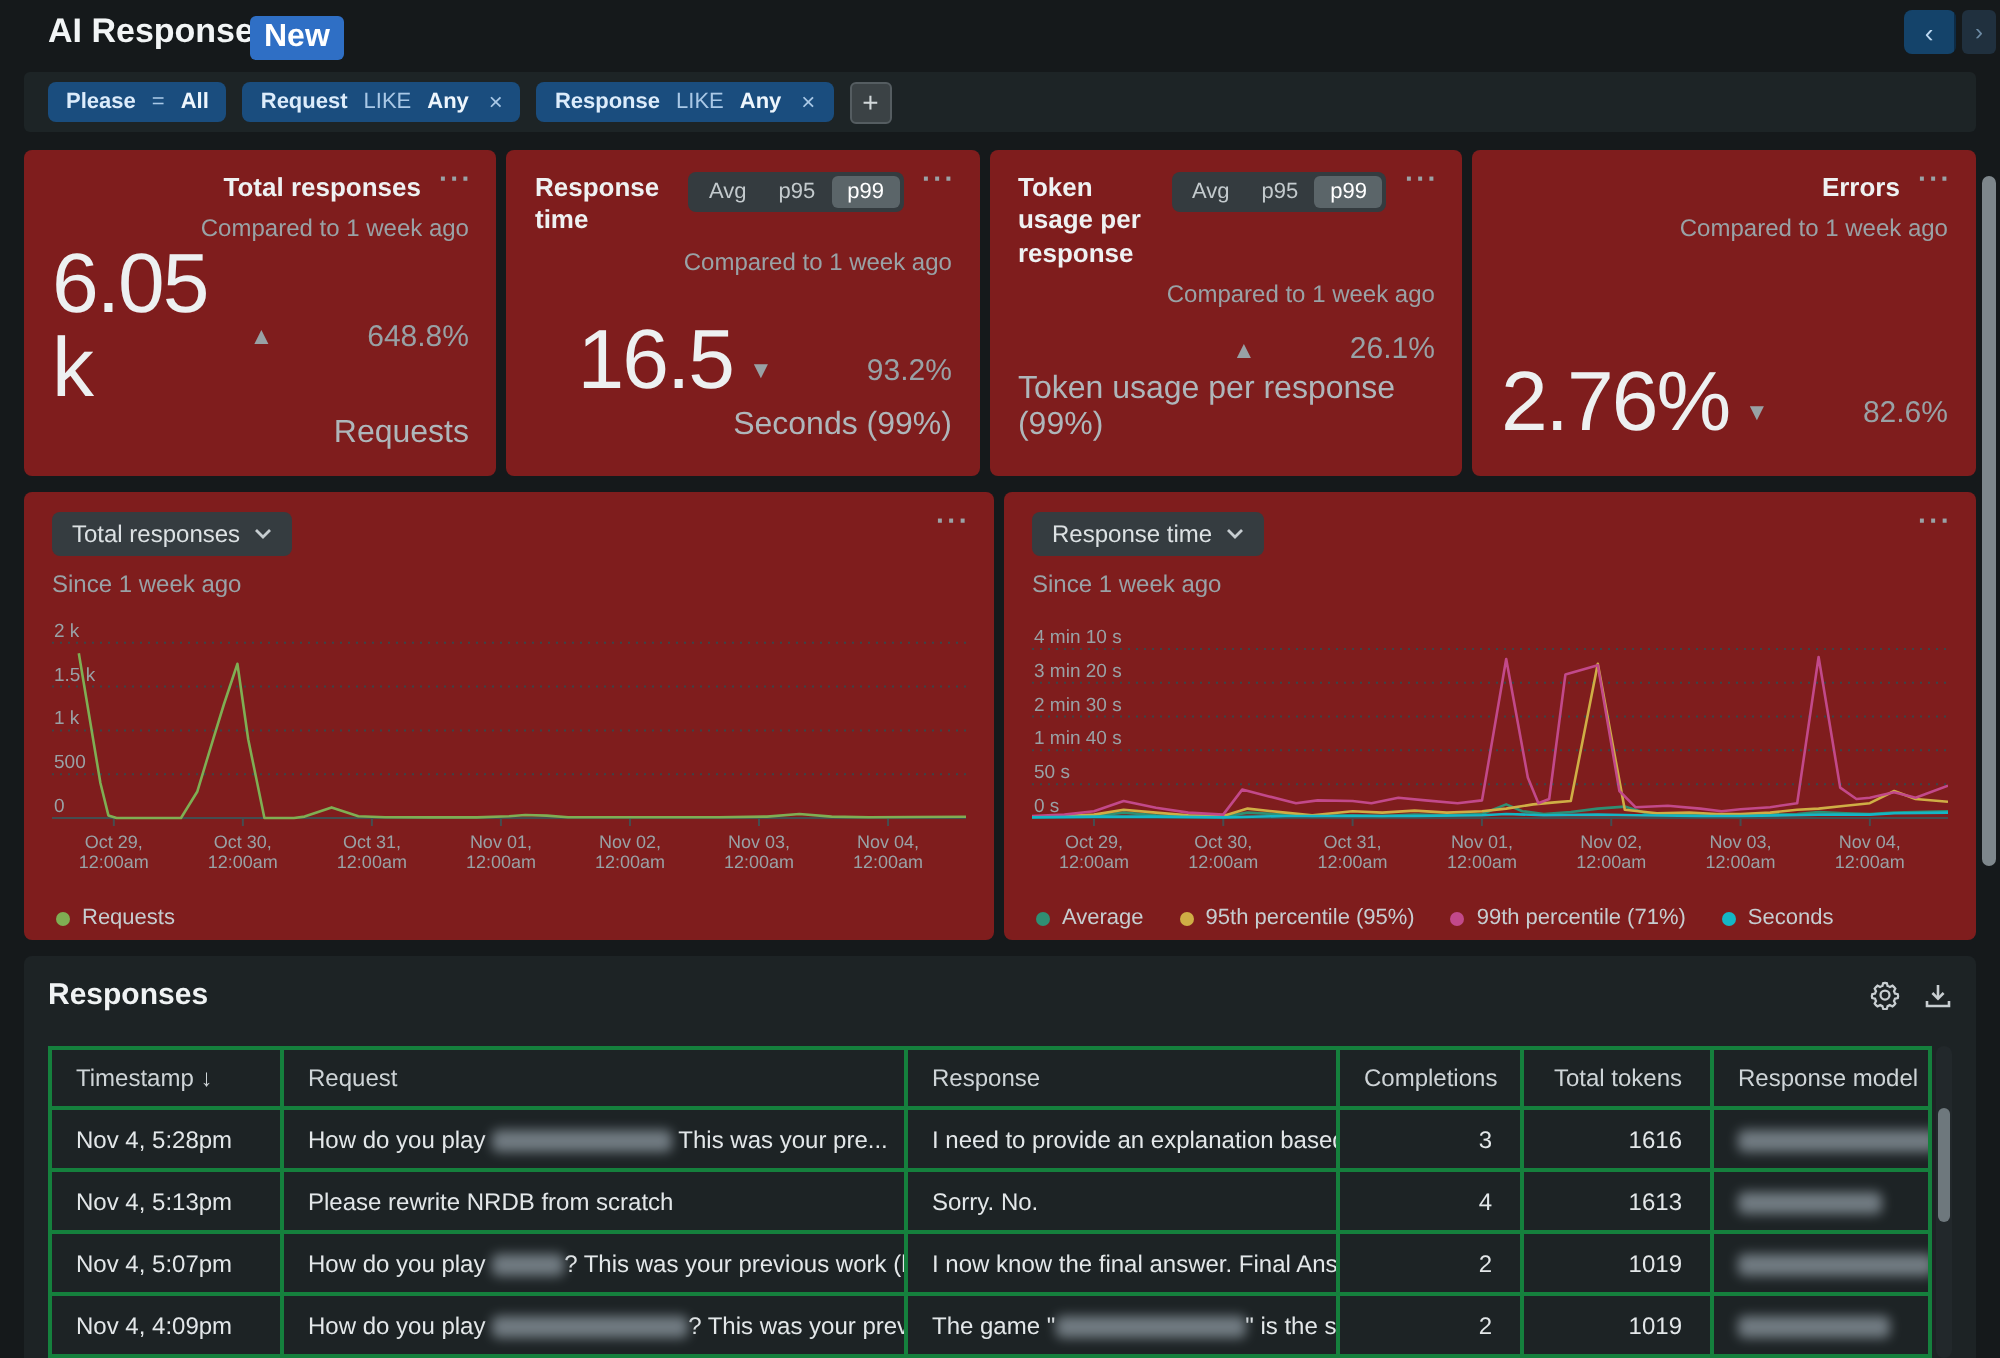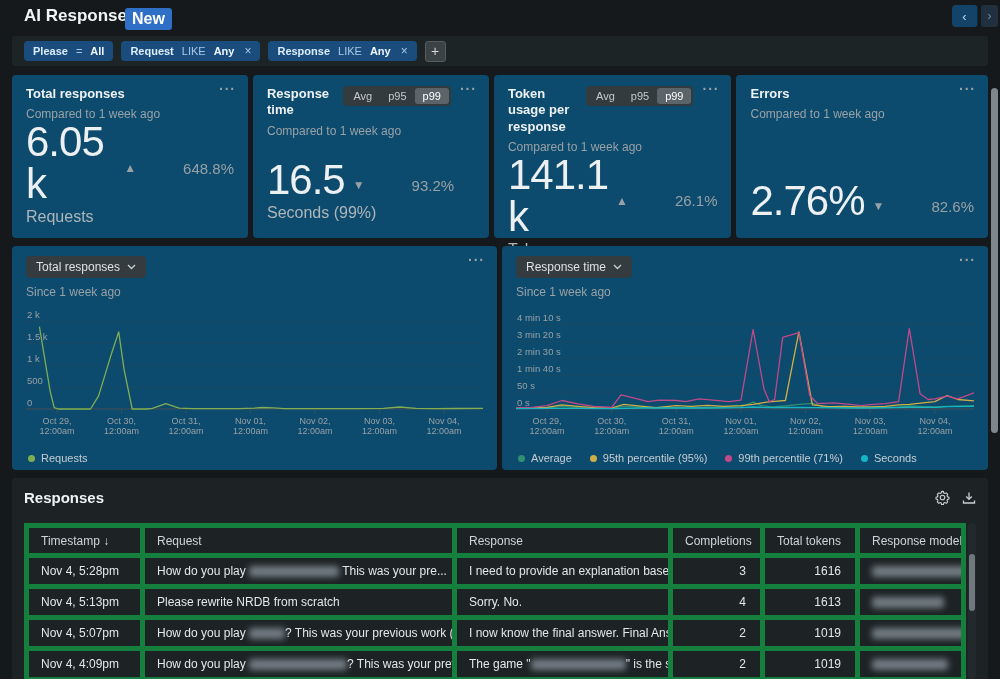--- a/index.html
+++ b/index.html
@@ -28,21 +28,21 @@
   .pill { display:flex; align-items:center; gap:8px; background:#1a4d7e; border-radius:4px;
     height:20px; padding:0 9px; font-size:11px; cursor:pointer; }
   .pill .p-name { color:#dcecfb; font-weight:600; }
   .pill .p-op   { color:#a9c8e6; }
   .pill .p-val  { color:#eef6fd; font-weight:700; }
   .pill .p-close { color:#a9c8e6; font-size:12px; margin-left:2px; cursor:pointer; }
   .add-filter { width:21px; height:21px; background:#3b4245; border:1px solid #555d61; border-radius:3px;
     color:#d2d8da; font-size:14px; line-height:17px; text-align:center; cursor:pointer; }
   
   .kpi-row { position:absolute; top:75px; left:12px; right:12px; height:163px; display:flex; gap:5px; }
-  .card { background:#0c4a6e; border-radius:4px; position:relative; }
+  .card { background:#7f1d1d; border-radius:4px; position:relative;align-items:flex-end; }
   .kpi-card { flex:1; padding:11px 14px 16px; display:flex; flex-direction:column; }
   .card-head { display:flex; align-items:flex-start; gap:10px; padding-right:24px; }
   .card-title { font-size:13px; font-weight:700; color:#eef1f2; line-height:1.25; }
   .dots-btn { position:absolute; right:12px; top:6px; background:none; border:none; color:#9aa2a6;
     font-size:14px; font-weight:700; letter-spacing:1px; cursor:pointer; }
   .segmented { display:inline-flex; background:#343b3f; border-radius:4px; padding:2px; height:20px; flex:none; }
   .seg-item { font-size:11px; color:#c3cacd; padding:1px 8px; border-radius:3px; cursor:pointer; line-height:14px; }
   .seg-item.active { background:#5b6569; color:#ffffff; }
   .card-sub { font-size:12px; color:#99a2a6; margin-top:5px; }
   .kpi-value-row { display:flex; align-items:center; margin-top:auto; }
@@ -64,21 +64,21 @@
   .legend-dot { width:7px; height:7px; border-radius:50%; }
   
   .responses { position:absolute; top:478px; left:12px; right:12px; height:201px;
     background:#1d2325; border-radius:4px 4px 0 0; overflow:hidden; }
   .resp-head { display:flex; align-items:center; padding:11px 12px 10px; }
   .resp-title { font-size:15px; font-weight:700; color:#f0f3f4; }
   .resp-icons { margin-left:auto; display:flex; gap:12px; align-items:center; }
   .icon-btn { background:none; border:none; color:#c8ced1; cursor:pointer; display:flex; align-items:center; }
   .table-wrap { position:absolute; left:12px; right:12px; top:45px; bottom:0; }
   table { border-collapse:collapse; table-layout:fixed; width:calc(100% - 10px); }
-  th, td { border:5px solid #15803d; font-weight:400; font-size:12px; text-align:left;
+  th, td { border:2px solid #15803d; font-weight:400; font-size:12px; text-align:left;
     padding:0 12px; height:30px; white-space:nowrap; overflow:hidden; }
   td { height:31px; }
   th { color:#ced4d7; }
   td { color:#e3e7e9; }
   th.num, td.num { text-align:right; padding-right:14px; }
   .redacted { display:inline-block; height:11px; border-radius:3px; background:#87929a;
     filter:blur(3px); vertical-align:middle; opacity:.8; }
   .tbl-scrollbar { position:absolute; right:0; top:0; bottom:0; width:8px; background:#22282b; border-radius:4px; }
   .tbl-thumb { position:absolute; top:31px; left:1px; width:6px; height:57px; background:#6e787d; border-radius:3px; }
   
@@ -162,21 +162,20 @@
         <span class="card-title" style="max-width: 108px;">Token usage per response</span>
         <div class="segmented">
           <span class="seg-item">Avg</span>
           <span class="seg-item">p95</span>
           <span class="seg-item active">p99</span>
         </div>
       </div>
       <button class="dots-btn">···</button>
       <div class="card-sub">Compared to 1 week ago</div>
       <div class="kpi-value-row">
-        <span class="kpi-big">141.1 k</span>
         <span class="kpi-delta">
           <span class="tri">▲</span>
           <span class="pct">26.1%</span>
         </span>
       </div>
       <div class="kpi-unit">Token usage per response (99%)</div>
     </div>
     <div class="card kpi-card">
       <div class="card-head">
         <span class="card-title">Errors</span>

